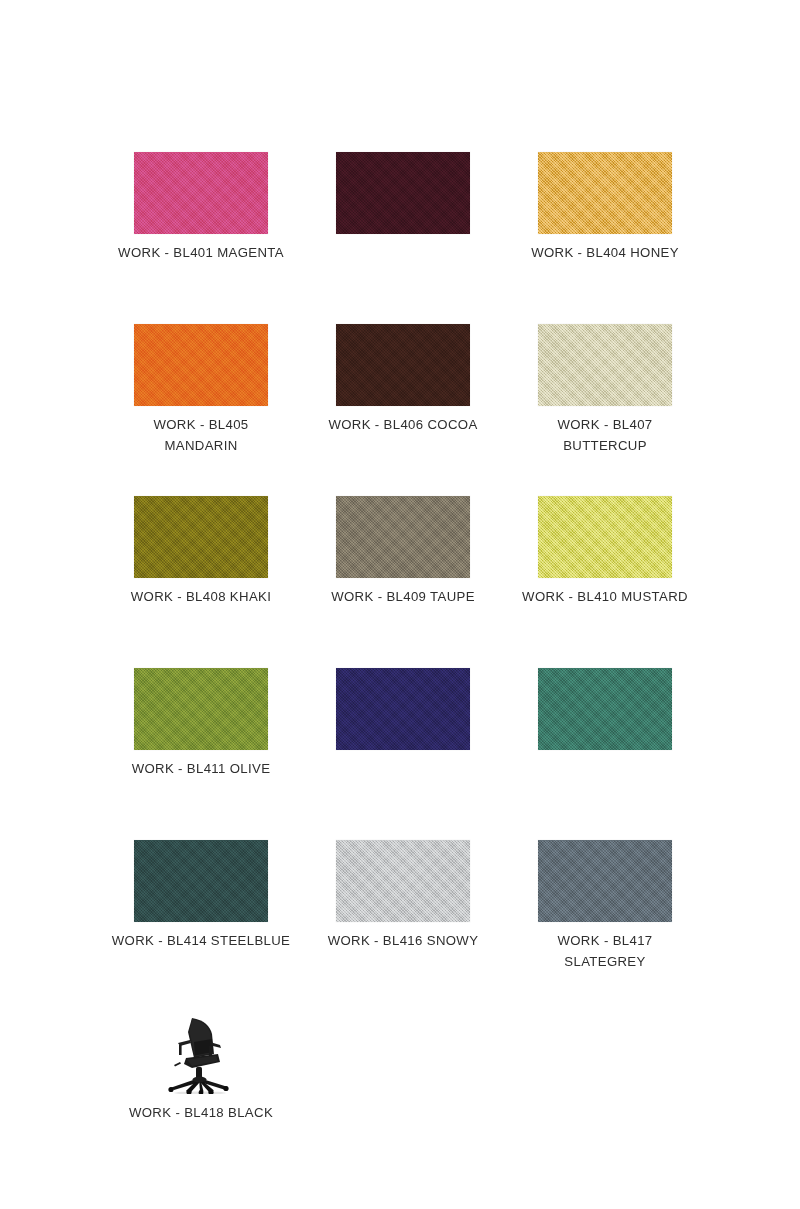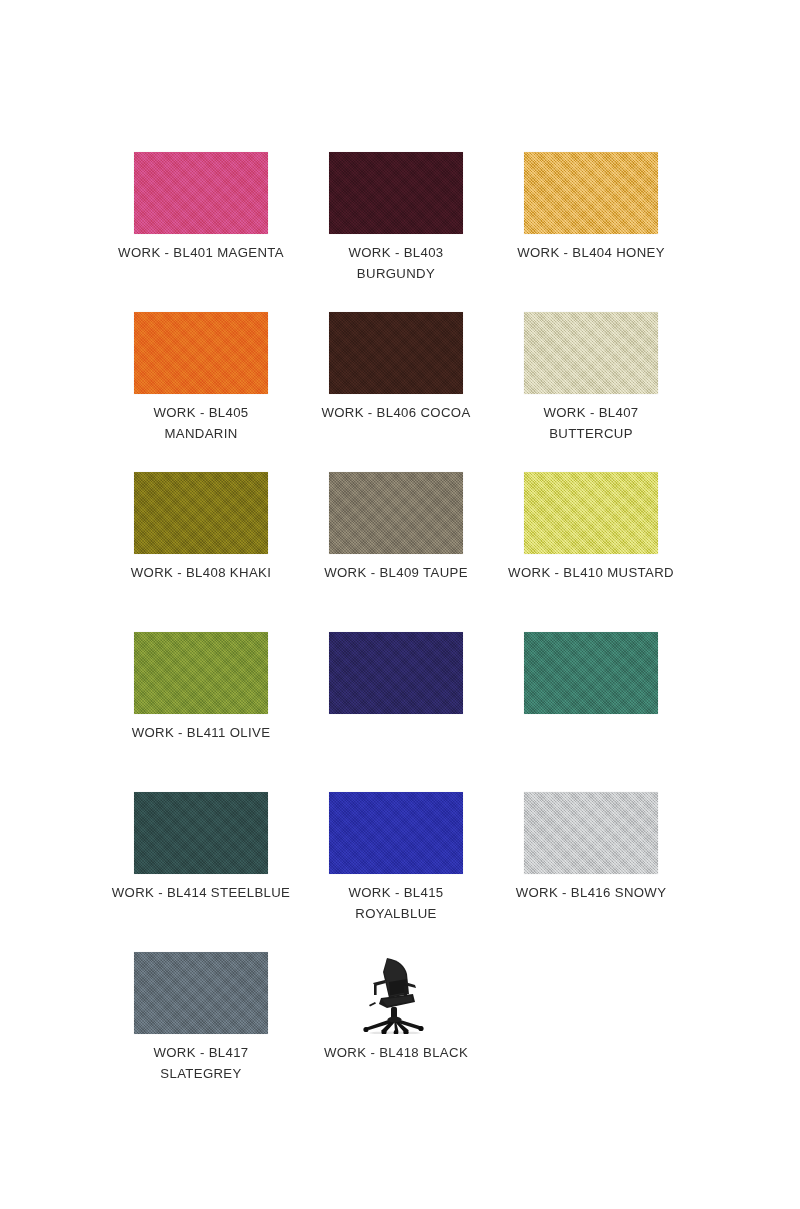--- a/index.html
+++ b/index.html
@@ -29,20 +29,21 @@
 
   .swatch-grid {
     position: absolute;
     left: 106px;
     top: 140px;
     width: 580px;
     display: grid;
     grid-template-columns: repeat(3, 190px);
     column-gap: 5px;
     row-gap: 0px;
+    gap: 12px;
   }
 
   .swatch-cell {
     width: 190px;
     height: 160px;
     display: flex;
     flex-direction: column;
     align-items: center;
   }
 
@@ -118,22 +119,20 @@
       <div class="swatch-cell">
         <div class="swatch-img-wrap">
           <div class="swatch" style="background: rgb(208, 73, 126);"></div>
         </div>
         <div class="swatch-label">WORK - BL401 MAGENTA</div>
       </div>
       <div class="swatch-cell">
         <div class="swatch-img-wrap">
           <div class="swatch" style="background: rgb(62, 21, 32);"></div>
         </div>
-        <div class="swatch-label">WORK - BL403
-BURGUNDY</div>
       </div>
       <div class="swatch-cell">
         <div class="swatch-img-wrap">
           <div class="swatch light" style="background: rgb(238, 171, 39);"></div>
         </div>
         <div class="swatch-label">WORK - BL404 HONEY</div>
       </div>
       <div class="swatch-cell">
         <div class="swatch-img-wrap">
           <div class="swatch" style="background: rgb(228, 105, 31);"></div>
@@ -186,27 +185,20 @@
       <div class="swatch-cell">
         <div class="swatch-img-wrap">
           <div class="swatch" style="background: rgb(58, 118, 102);"></div>
         </div>
       </div>
       <div class="swatch-cell">
         <div class="swatch-img-wrap">
           <div class="swatch" style="background: rgb(47, 75, 74);"></div>
         </div>
         <div class="swatch-label">WORK - BL414 STEELBLUE</div>
-      </div>
-      <div class="swatch-cell">
-        <div class="swatch-img-wrap">
-          <div class="swatch" style="background: rgb(43, 47, 168);"></div>
-        </div>
-        <div class="swatch-label">WORK - BL415
-ROYALBLUE</div>
       </div>
       <div class="swatch-cell">
         <div class="swatch-img-wrap">
           <div class="swatch light" style="background: rgb(200, 203, 205);"></div>
         </div>
         <div class="swatch-label">WORK - BL416 SNOWY</div>
       </div>
       <div class="swatch-cell">
         <div class="swatch-img-wrap">
           <div class="swatch" style="background: rgb(95, 107, 116);"></div>

